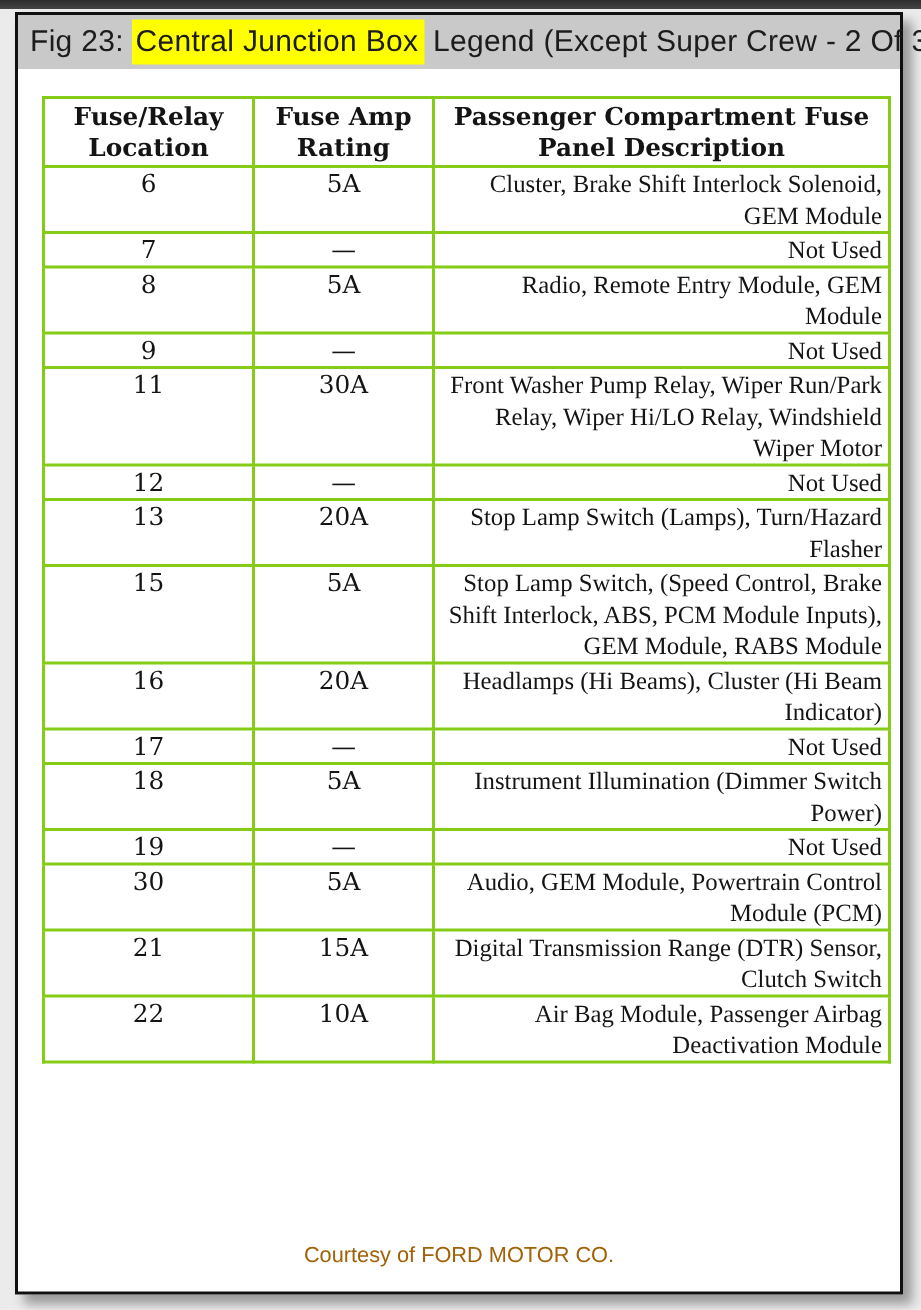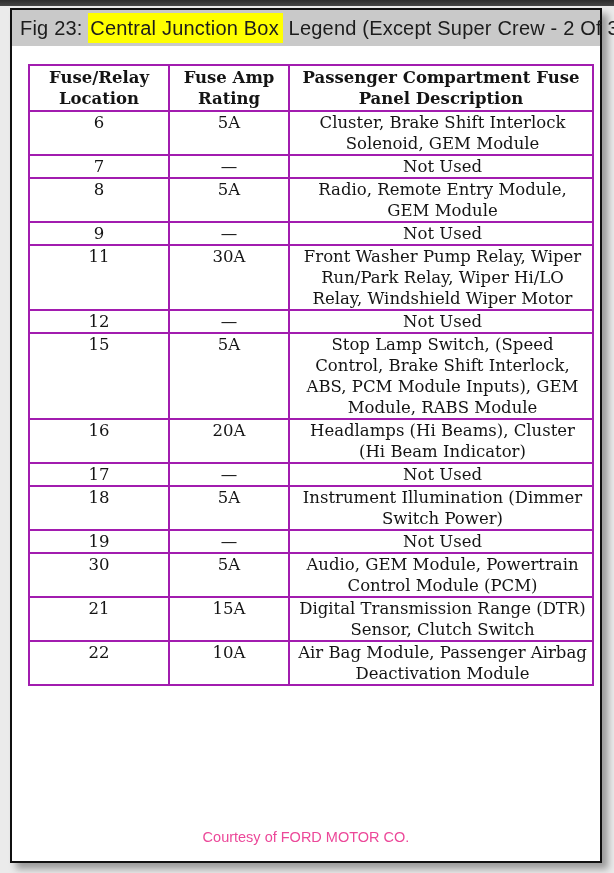--- a/index.html
+++ b/index.html
@@ -51,49 +51,50 @@
     table-layout: fixed;
     font-family: "DejaVu Serif", serif;
     font-size: 16.5px;
     line-height: 21px;
     color: #141414;
   }
   table.fuse-table col.c1 { width: 140px; }
   table.fuse-table col.c2 { width: 120px; }
   table.fuse-table col.c3 { width: 304px; }
   table.fuse-table th, table.fuse-table td {
-    border: 2px solid #a21caf;
+    border: 2px solid #84cc16;
     vertical-align: top;
     margin-left: 24px;
   }
   table.fuse-table th {
     font-weight: bold;
     text-align: center;
     padding: 1px 6px;
   }
   td.cell-location, td.cell-rating {
     text-align: center;
     padding: 0 2px;
   }
   td.cell-description {
-    text-align: center;
+    text-align: right;
     padding: 0 4px 0 7px;
+    font-family: Liberation Serif, serif;
   }
   .figure-code {
     margin: 2px 0 0 2px;
     font-size: 8px;
     color: #8a8a8a;
     letter-spacing: 0.3px;
   }
   .credit {
     margin-top: auto;
     margin-bottom: 16px;
     text-align: center;
     font-size: 14.5px;
-    color: #ec4899;
+    color: #a16207;
     flex: 0 0 auto;
   }
 </style>
 </head>
 <body>
 
 <div class="top-strip"></div>
 
 <div class="figure-box">
 
@@ -140,20 +141,25 @@
             <td class="cell-location">11</td>
             <td class="cell-rating">30A</td>
             <td class="cell-description">Front Washer Pump Relay, Wiper Run/Park Relay, Wiper Hi/LO Relay, Windshield Wiper Motor</td>
           </tr>
           <tr>
             <td class="cell-location">12</td>
             <td class="cell-rating">—</td>
             <td class="cell-description">Not Used</td>
           </tr>
           <tr>
+            <td class="cell-location">13</td>
+            <td class="cell-rating">20A</td>
+            <td class="cell-description">Stop Lamp Switch (Lamps), Turn/Hazard Flasher</td>
+          </tr>
+          <tr>
             <td class="cell-location">15</td>
             <td class="cell-rating">5A</td>
             <td class="cell-description">Stop Lamp Switch, (Speed Control, Brake Shift Interlock, ABS, PCM Module Inputs), GEM Module, RABS Module</td>
           </tr>
           <tr>
             <td class="cell-location">16</td>
             <td class="cell-rating">20A</td>
             <td class="cell-description">Headlamps (Hi Beams), Cluster (Hi Beam Indicator)</td>
           </tr>
           <tr>

